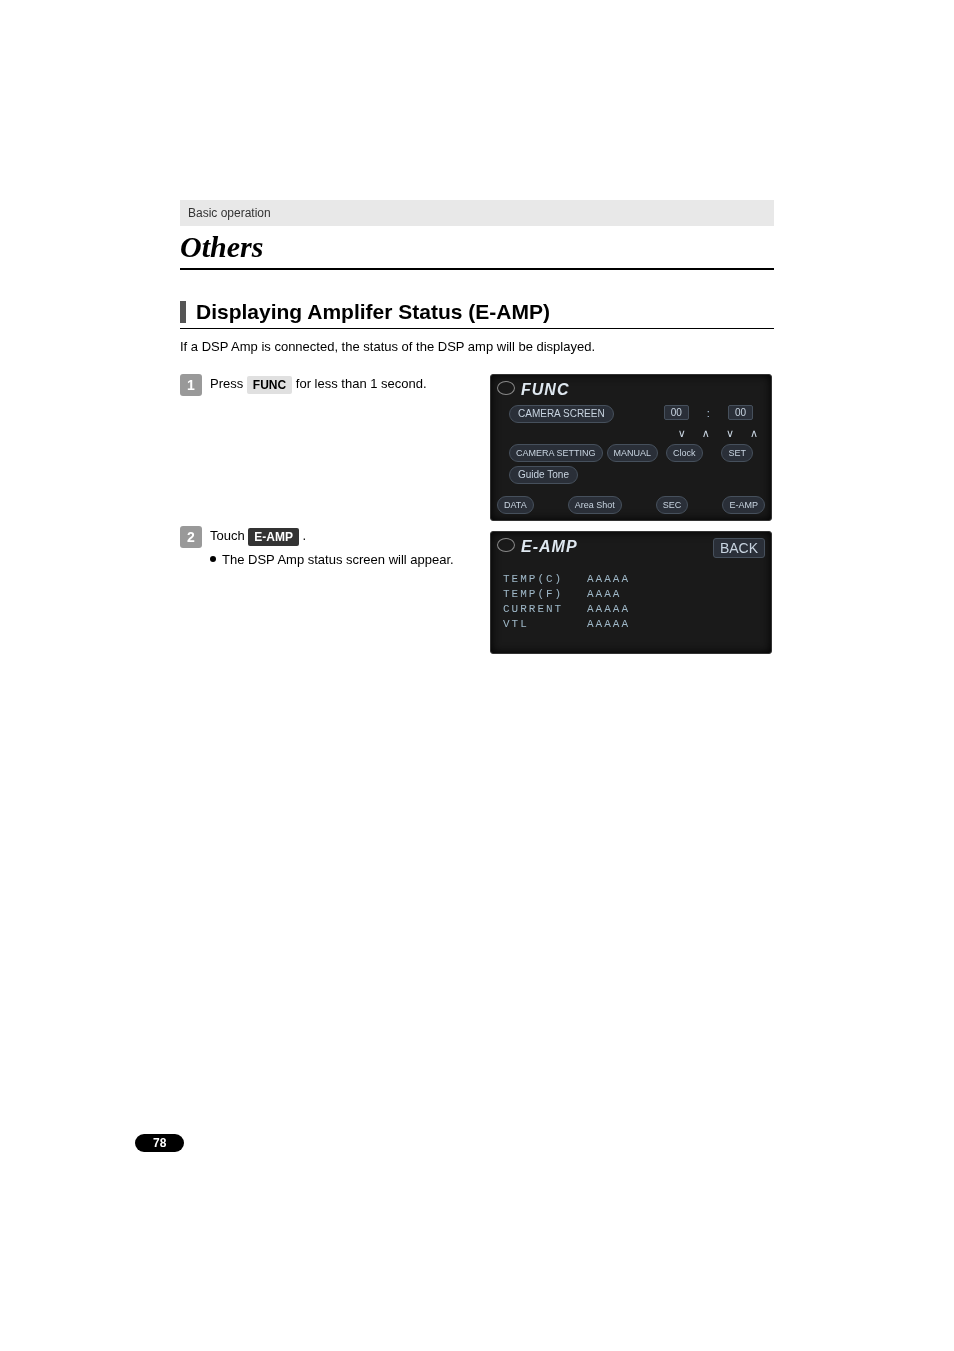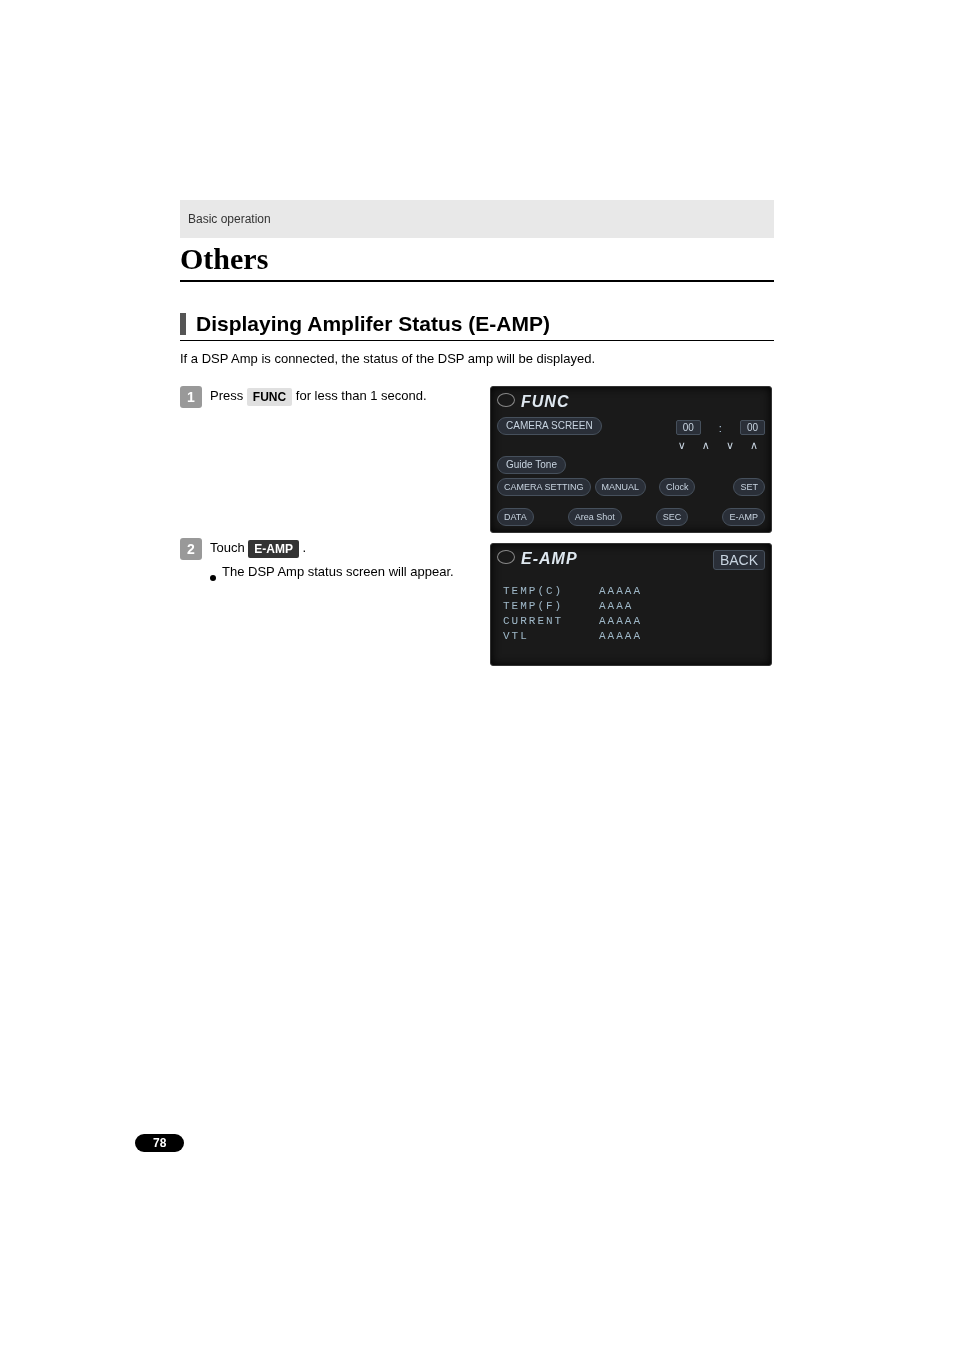--- a/index.html
+++ b/index.html
@@ -14,30 +14,31 @@
     width: 954px;
     min-height: 1351px;
     position: relative;
     padding-top: 200px;
     box-sizing: border-box;
   }
   .breadcrumb-bar {
     margin-left: 180px;
     margin-right: 180px;
     background: #e8e8e8;
-    padding: 12px 8px;
+    padding: 6px 8px;
     font-size: 12px;
     color: #333;
   }
   .title-region {
     margin: 4px 180px 0 180px;
   }
   .main-title {
     font-size: 30px;
     font-weight: bold;
+    font-style: italic;
     font-family: "Times New Roman", Times, serif;
     margin: 0;
     padding-bottom: 2px;
   }
   .title-underline {
     height: 2px;
     background: #000;
     margin-top: 2px;
     width: 100%;
   }
@@ -108,21 +109,21 @@
     border-radius: 2px;
     line-height: 18px;
     vertical-align: middle;
   }
   .btn-key.dark {
     background: #333;
     color: #fff;
   }
   .bullet-line {
     display: flex;
-    align-items: flex-end;
+    align-items: flex-start;
     gap: 6px;
     margin-top: 4px;
     font-size: 13px;
     padding-left: 0;
   }
   .bullet-dot {
     width: 6px;
     height: 6px;
     background: #000;
     border-radius: 50%;
@@ -159,22 +160,22 @@
     left: 6px;
     top: 6px;
     width: 18px;
     height: 14px;
     border: 1px solid #888;
     border-radius: 50%;
     box-sizing: border-box;
   }
   .panel-row {
     display: flex;
-    align-items: flex-end;
-    padding: 2px 6px;
+    align-items: flex-start;
+    padding: 2px 18px;
     gap: 4px;
   }
   .soft-btn {
     background: #2a2f38;
     border: 1px solid #46505c;
     border-radius: 10px;
     padding: 1px 8px;
     font-size: 10px;
     color: #c8d4e0;
     white-space: nowrap;
@@ -211,21 +212,21 @@
 
   .status-lines {
     padding: 10px 12px 20px 12px;
     font-family: "Courier New", monospace;
     font-size: 11px;
     color: #9fb8c8;
     letter-spacing: 2px;
   }
   .status-lines .line {
     display: flex;
-    gap: 16px;
+    gap: 4px;
     margin: 3px 0;
   }
   .status-lines .label { width: 80px; }
 
   .back-btn {
     position: absolute;
     top: 6px;
     right: 6px;
     background: #2a2f38;
     border: 1px solid #46505c;
@@ -316,32 +317,32 @@
         </div>
 
         <div class="panel-row" style="justify-content:flex-end; padding-right:10px; gap:10px;">
           <span class="arrow">∨</span>
           <span class="arrow">∧</span>
           <span class="arrow">∨</span>
           <span class="arrow">∧</span>
         </div>
 
         <div class="panel-row">
-          <div class="soft-btn">Guide Tone</div>
-        </div>
-
-        <div class="panel-row">
           <div class="soft-btn small">CAMERA SETTING</div>
           <div class="soft-btn small">MANUAL</div>
           <div style="flex:1"></div>
           <div class="soft-btn small">Clock</div>
           <div style="width:30px"></div>
           <div class="soft-btn small">SET</div>
         </div>
 
+        <div class="panel-row">
+          <div class="soft-btn">Guide Tone</div>
+        </div>
+
         <div class="spacer"></div>
 
         <div class="panel-footer">
           <div class="soft-btn small">DATA</div>
           <div class="soft-btn small">Area Shot</div>
           <div class="soft-btn small">SEC</div>
           <div class="soft-btn small">E-AMP</div>
         </div>
       </div>
 

